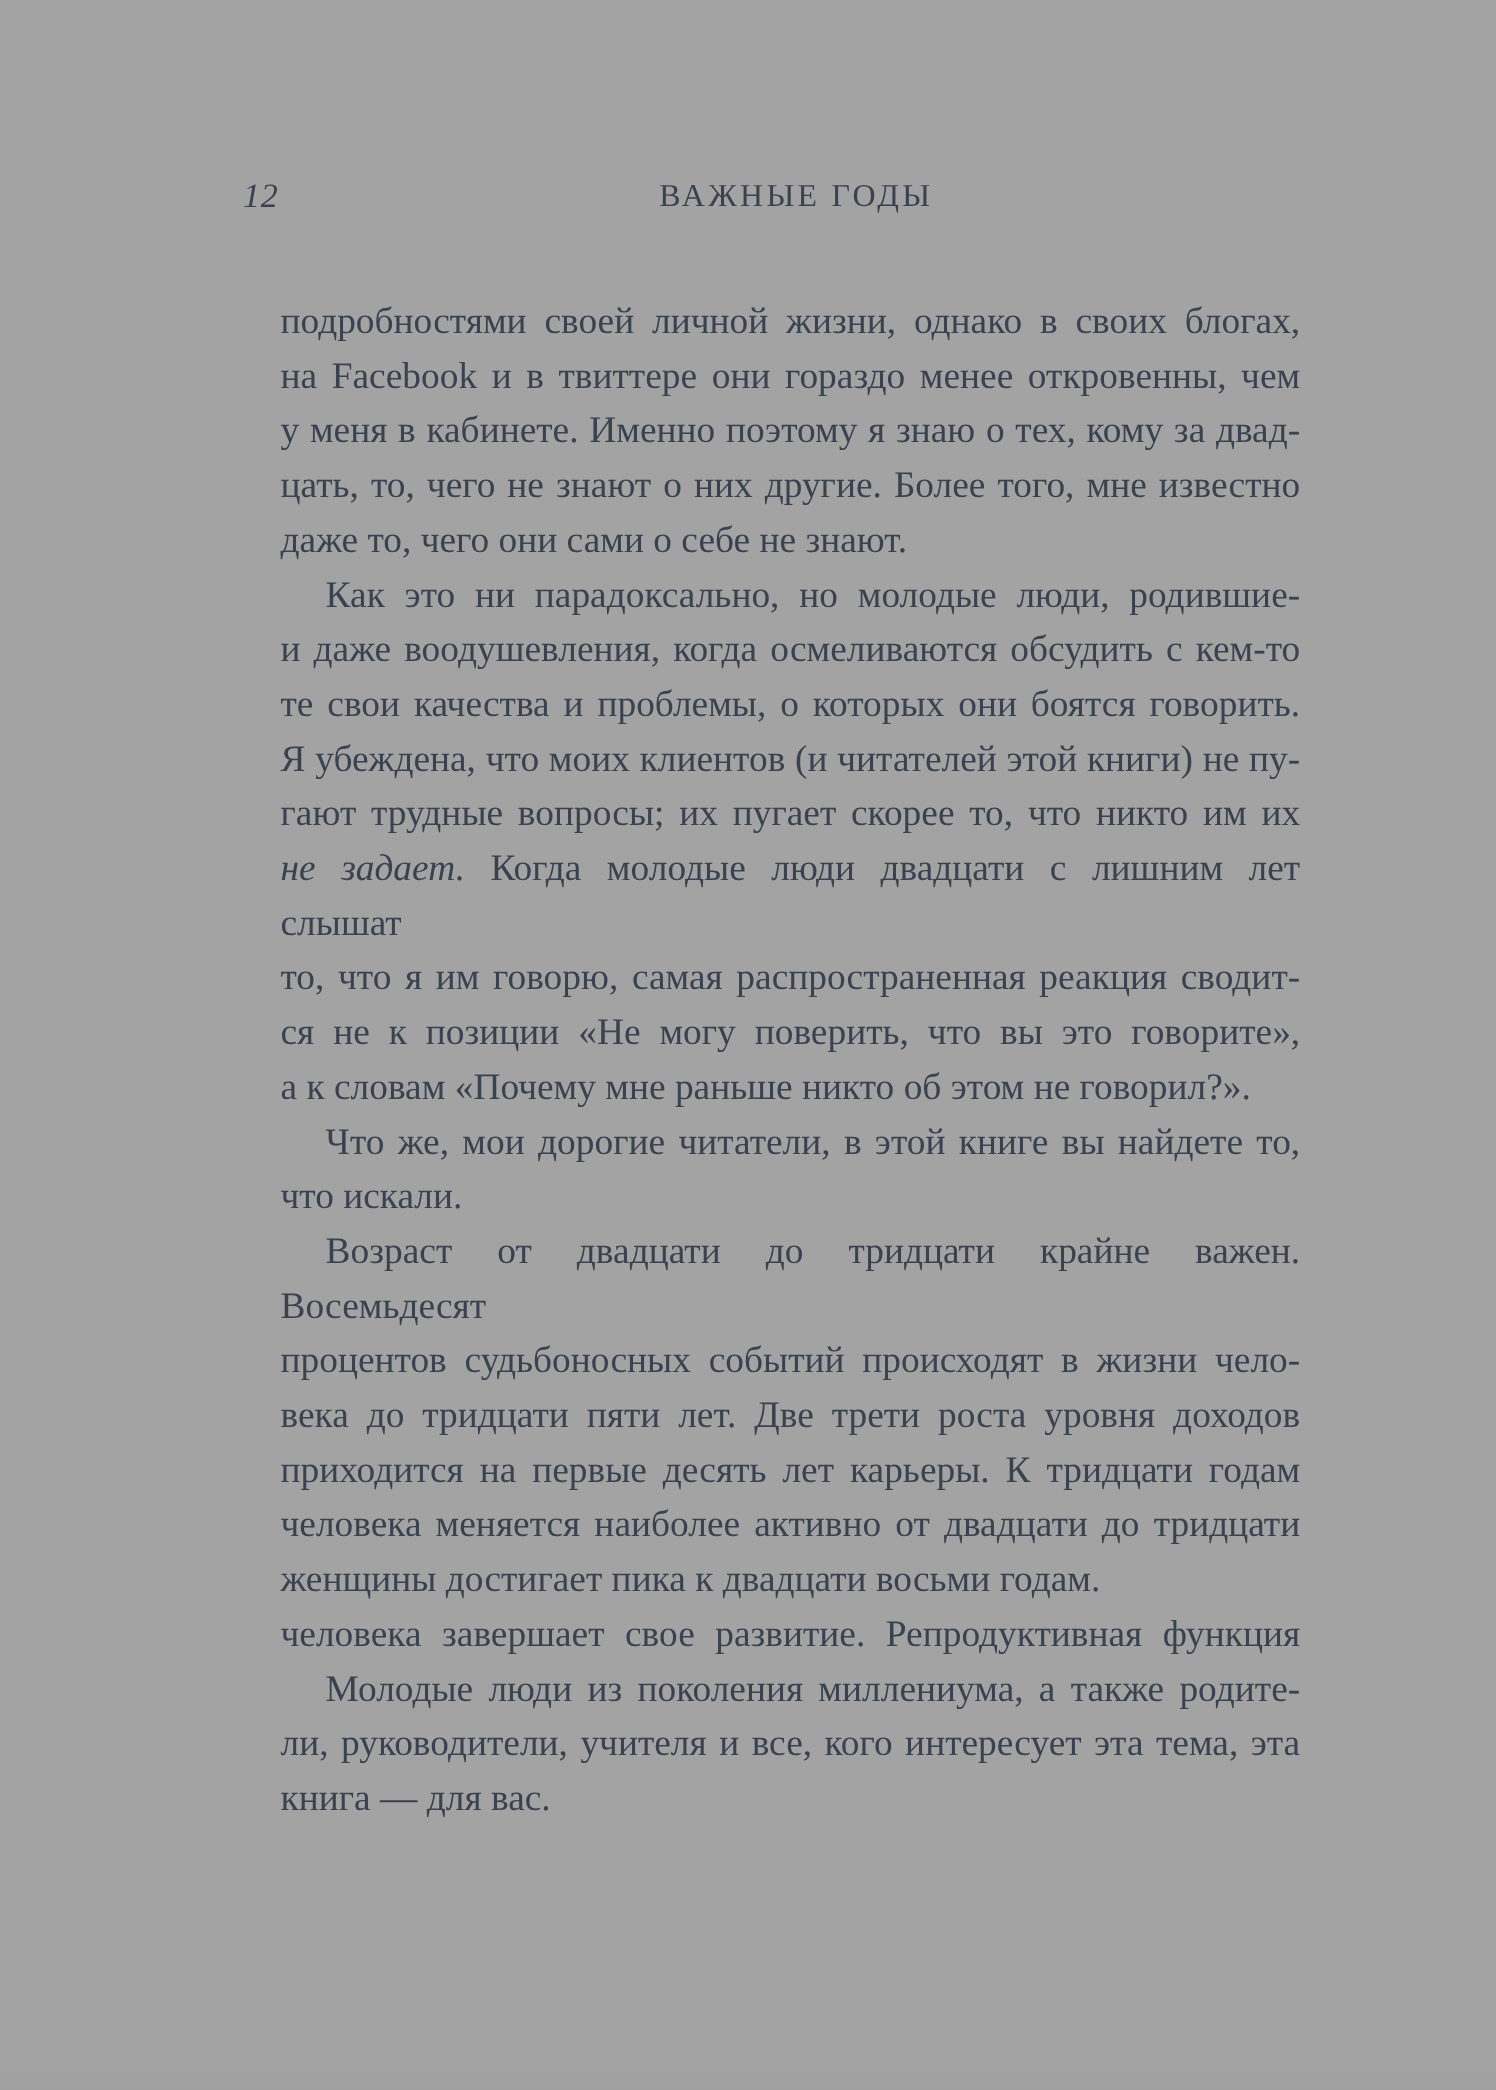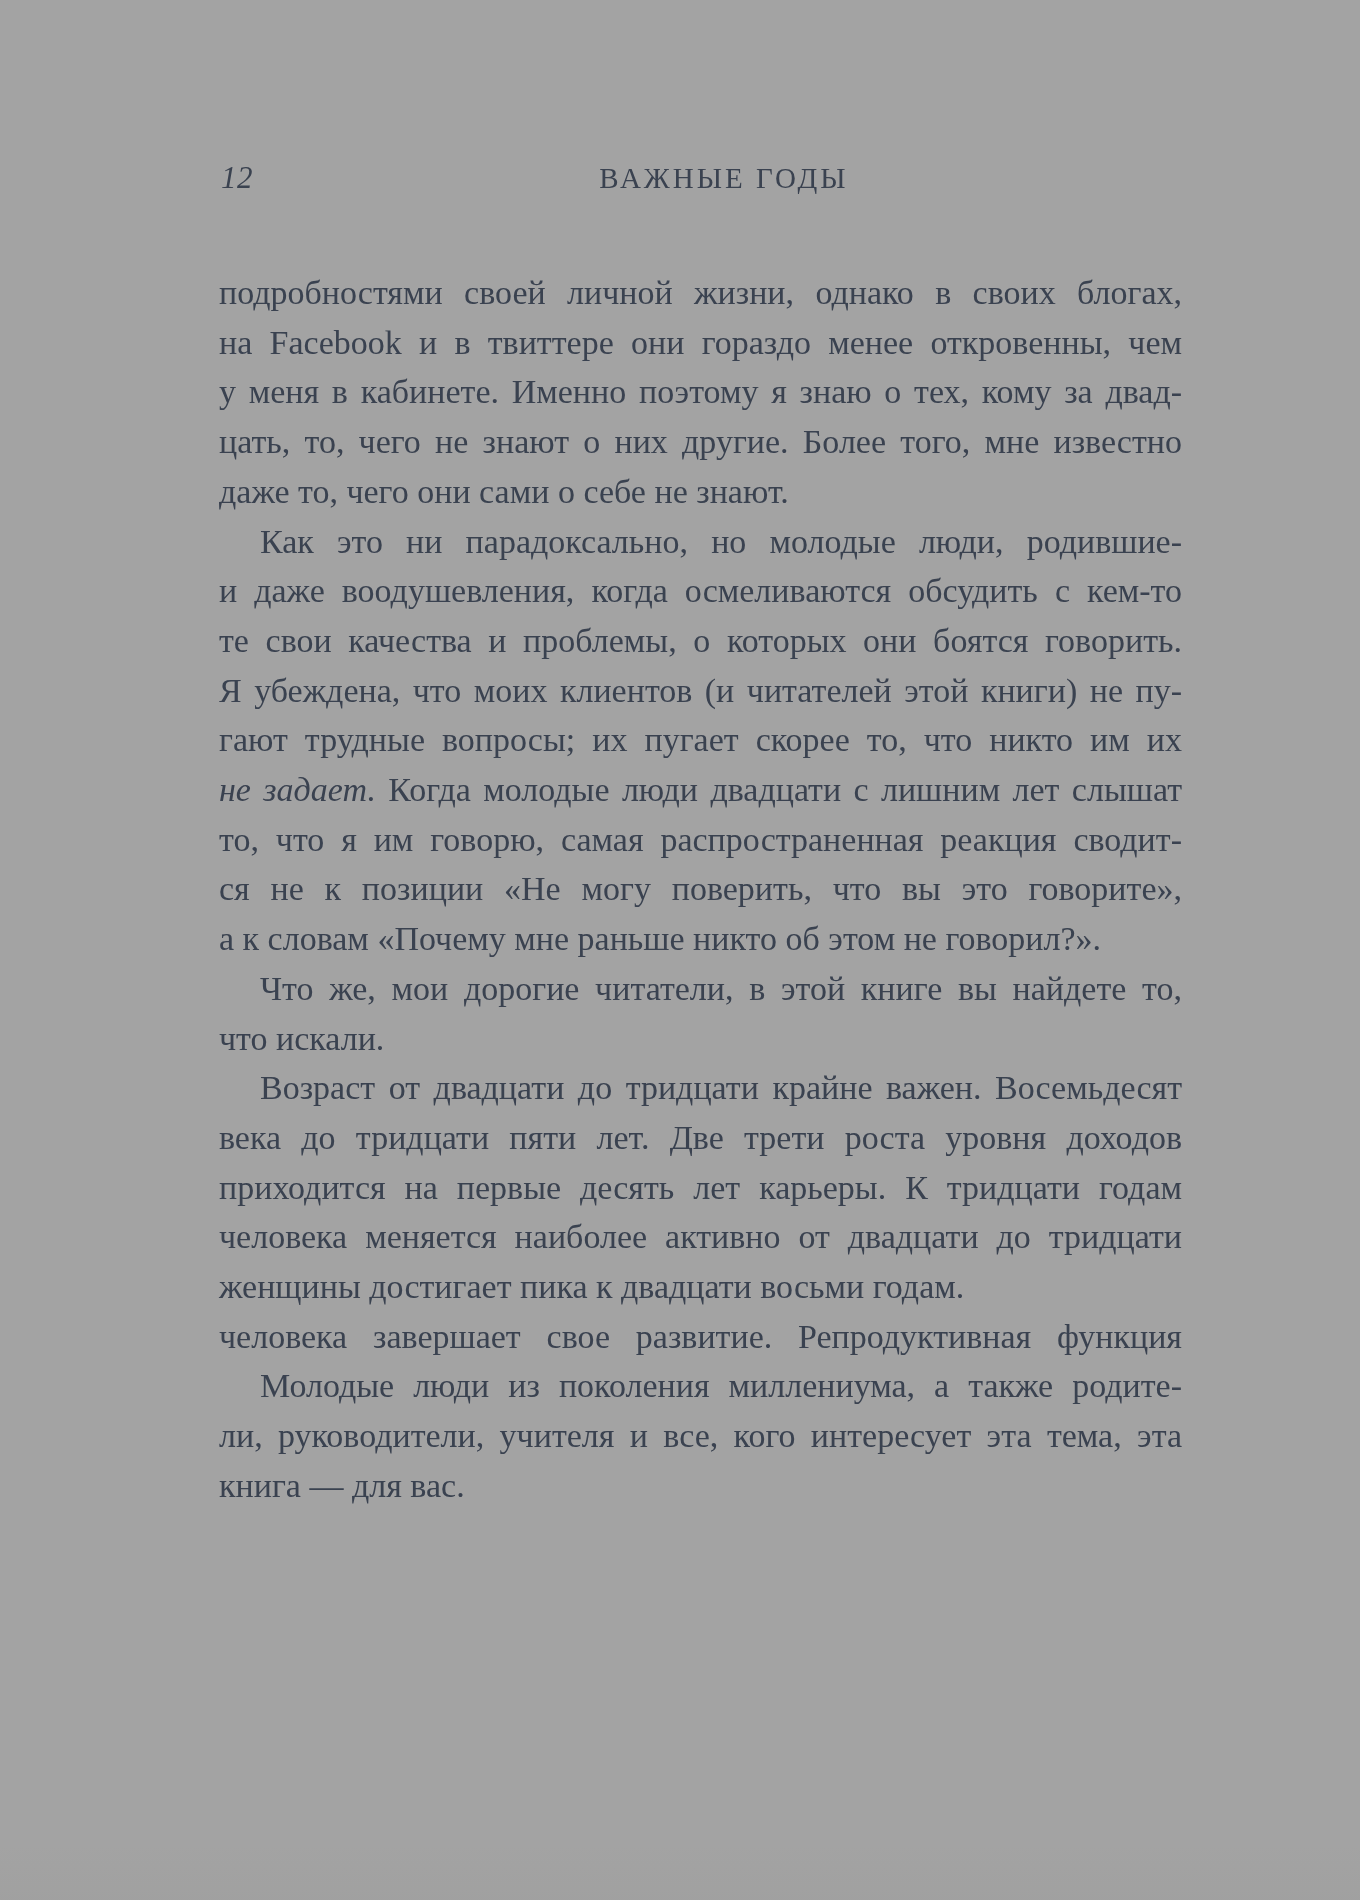--- a/index.html
+++ b/index.html
@@ -49,20 +49,21 @@
     top: 268px;
     left: 219px;
     width: 963px;
     font-size: 34px;
     line-height: 49.7px;
   }
   .line {
     text-align: justify;
     text-align-last: justify;
     white-space: normal;
+    margin-left: 36px;
   }
   .line.parend {
     text-align-last: left;
   }
   .line.indent {
     text-indent: 41px;
   }
   .line em {
     font-style: italic;
   }
@@ -98,20 +99,21 @@
       <div class="line">те свои качества и проблемы, о которых они боятся говорить.</div>
       <div class="line">Я убеждена, что моих клиентов (и читателей этой книги) не пу-</div>
       <div class="line">гают трудные вопросы; их пугает скорее то, что никто им их</div>
       <div class="line"><em>не задает.</em> Когда молодые люди двадцати с лишним лет слышат</div>
       <div class="line">то, что я им говорю, самая распространенная реакция сводит-</div>
       <div class="line">ся не к позиции «Не могу поверить, что вы это говорите»,</div>
       <div class="line parend">а к словам «Почему мне раньше никто об этом не говорил?».</div>
       <div class="line indent">Что же, мои дорогие читатели, в этой книге вы найдете то,</div>
       <div class="line parend">что искали.</div>
       <div class="line indent">Возраст от двадцати до тридцати крайне важен. Восемьдесят</div>
+      <div class="line">процентов судьбоносных событий происходят в жизни чело-</div>
       <div class="line">века до тридцати пяти лет. Две трети роста уровня доходов</div>
       <div class="line">приходится на первые десять лет карьеры. К тридцати годам</div>
       <div class="line">человека меняется наиболее активно от двадцати до тридцати</div>
       <div class="line parend">женщины достигает пика к двадцати восьми годам.</div>
       <div class="line">человека завершает свое развитие. Репродуктивная функция</div>
       <div class="line indent">Молодые люди из поколения миллениума, а также родите-</div>
       <div class="line">ли, руководители, учителя и все, кого интересует эта тема, эта</div>
       <div class="line parend">книга — для вас.</div>
     </div>
 

